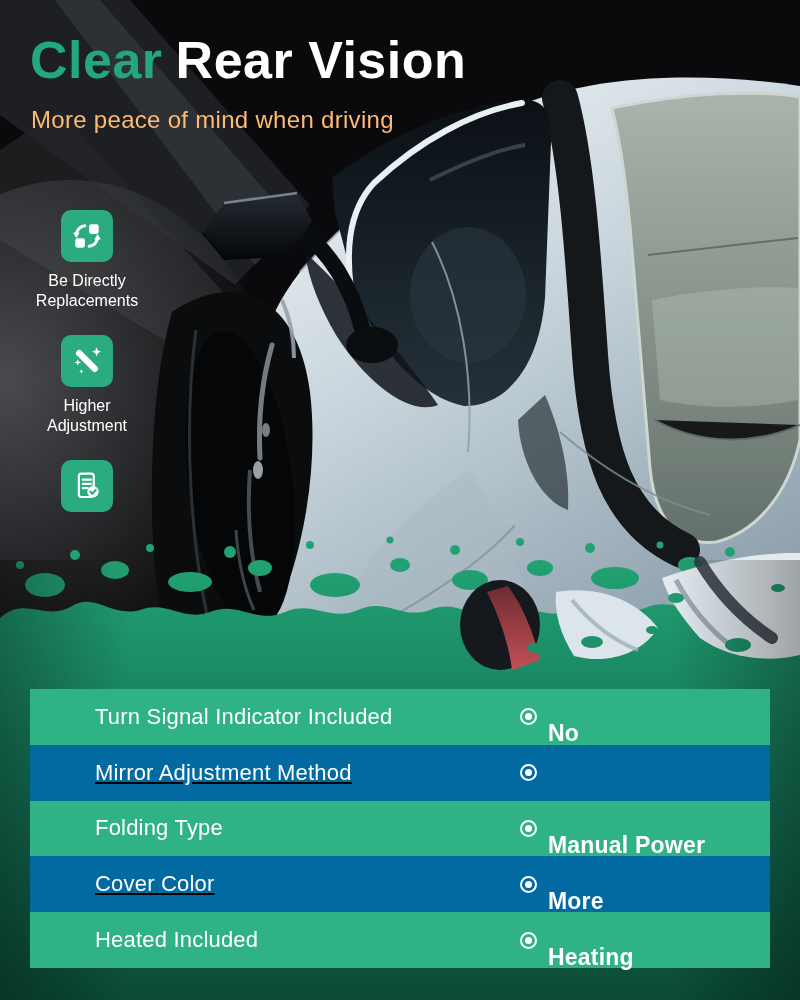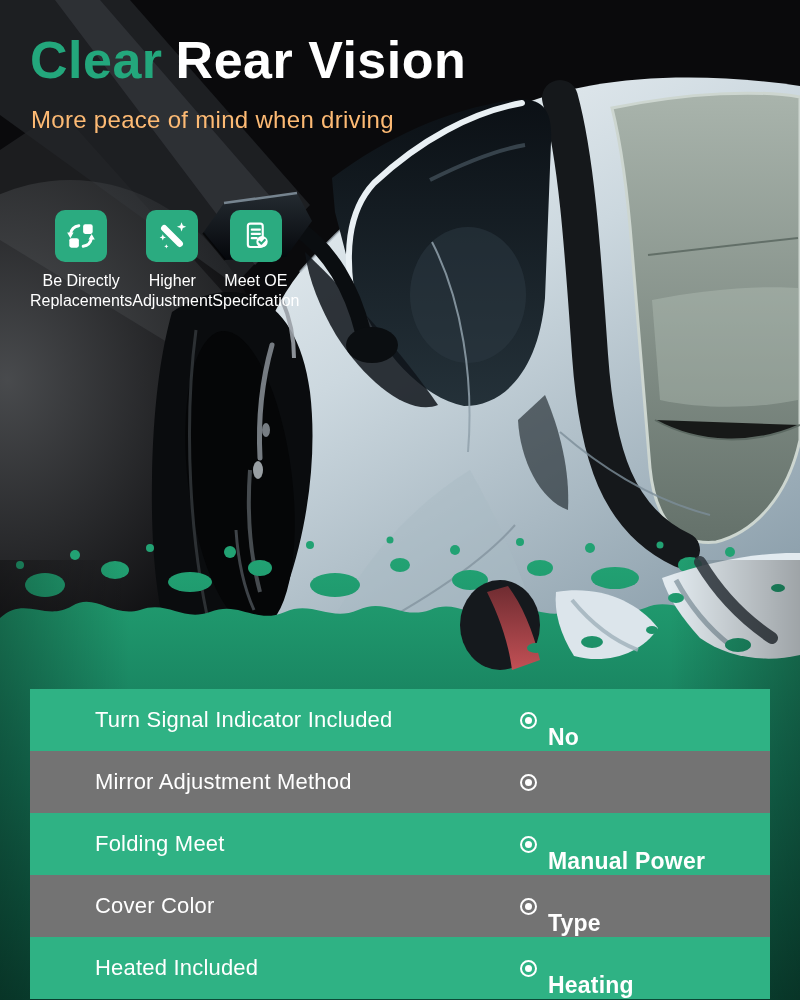--- a/index.html
+++ b/index.html
@@ -9,29 +9,29 @@
     background:#0a0a0c;font-family:"Liberation Sans",sans-serif;padding-left:44px;
     -webkit-font-smoothing:antialiased;
   }
   .bg-art{position:absolute;inset:0;z-index:0;}
   
   .headline{position:absolute;left:30px;top:32px;z-index:2;font-size:52px;font-weight:bold;letter-spacing:.5px;line-height:1.1;white-space:nowrap;}
   .hl-green{color:#23A77C;}
   .hl-white{color:#ffffff;margin-left:13px;}
   .subtitle{position:absolute;left:31px;top:106px;z-index:2;font-size:24px;color:#fdba74;letter-spacing:.3px;}
   
-  .features{position:absolute;left:30px;top:210px;width:114px;z-index:2;display:flex;flex-direction:row;}
+  .features{position:absolute;left:30px;top:210px;width:114px;z-index:2;display:flex;flex-direction:column;}
   .feature{height:125px;display:flex;flex-direction:column;align-items:center;}
   .feature-icon{width:52px;height:52px;background:#2BAB80;border-radius:10px;display:flex;align-items:center;justify-content:center;flex:none;}
   .feature-label{margin-top:9px;font-size:16px;line-height:1.28;color:#ffffff;text-align:center;white-space:pre-line;}
   
-  .spec-table{position:absolute;left:30px;top:689px;width:740px;height:310px;z-index:2;display:flex;flex-direction:column;}
+  .spec-table{position:absolute;left:30px;top:689px;width:740px;height:279px;z-index:2;display:flex;flex-direction:column;}
   .spec-row{flex:1;position:relative;display:flex;align-items:center;}
   .spec-row.light{background:#2FB284;}
-  .spec-row.dark{background:#737373;}
+  .spec-row.dark{background:#0369a1;text-decoration:underline;}
   .spec-label{padding-left:65px;font-size:22px;color:#ffffff;letter-spacing:.2px;}
   .spec-value{position:absolute;left:490px;top:0;height:100%;display:flex;align-items:center;gap:11px;}
   .radio{width:17px;height:17px;border:2.5px solid #ffffff;border-radius:50%;display:flex;align-items:center;justify-content:center;flex:none;}
   .radio::after{content:'';width:7px;height:7px;border-radius:50%;background:#ffffff;}
   .spec-value-text{font-size:23px;font-weight:bold;color:#ffffff;letter-spacing:.2px;white-space:nowrap;margin-top:34px;}
 </style>
 </head>
 <body>
 
 <div class="page">
@@ -222,22 +222,20 @@
       <div class="feature-icon">
         <svg width="34" height="34" viewBox="0 0 48 48">
           <rect x="12.5" y="6.5" width="21" height="33" rx="3.5" stroke="#fff" stroke-width="3" fill="none"></rect>
           <path d="M18,15 H29.5" stroke="#fff" stroke-width="3" stroke-linecap="round"></path>
           <path d="M18,21 H29.5" stroke="#fff" stroke-width="3" stroke-linecap="round"></path>
           <path d="M18,27 H25" stroke="#fff" stroke-width="3" stroke-linecap="round"></path>
           <circle cx="32.5" cy="32" r="8" fill="#fff"></circle>
           <path d="M28.8,32 L31.6,34.8 L36.4,29.6" stroke="#2BAB80" stroke-width="3" fill="none" stroke-linecap="round" stroke-linejoin="round"></path>
         </svg>
       </div>
-      <div class="feature-label">Meet OE
-Specifcation</div>
     </div>
 
   </div>
 
   <div class="spec-table">
 
     <div class="spec-row light">
       <div class="spec-label">Turn Signal Indicator Included</div>
       <div class="spec-value">
         <span class="radio"></span>
@@ -246,32 +244,32 @@
     </div>
 
     <div class="spec-row dark">
       <div class="spec-label">Mirror Adjustment Method</div>
       <div class="spec-value">
         <span class="radio"></span>
       </div>
     </div>
 
     <div class="spec-row light">
-      <div class="spec-label">Folding Meet</div>
+      <div class="spec-label">Folding Type</div>
       <div class="spec-value">
         <span class="radio"></span>
         <span class="spec-value-text">Manual Power</span>
       </div>
     </div>
 
     <div class="spec-row dark">
       <div class="spec-label">Cover Color</div>
       <div class="spec-value">
         <span class="radio"></span>
-        <span class="spec-value-text">Type</span>
+        <span class="spec-value-text">More</span>
       </div>
     </div>
 
     <div class="spec-row light">
       <div class="spec-label">Heated Included</div>
       <div class="spec-value">
         <span class="radio"></span>
         <span class="spec-value-text">Heating</span>
       </div>
     </div>

